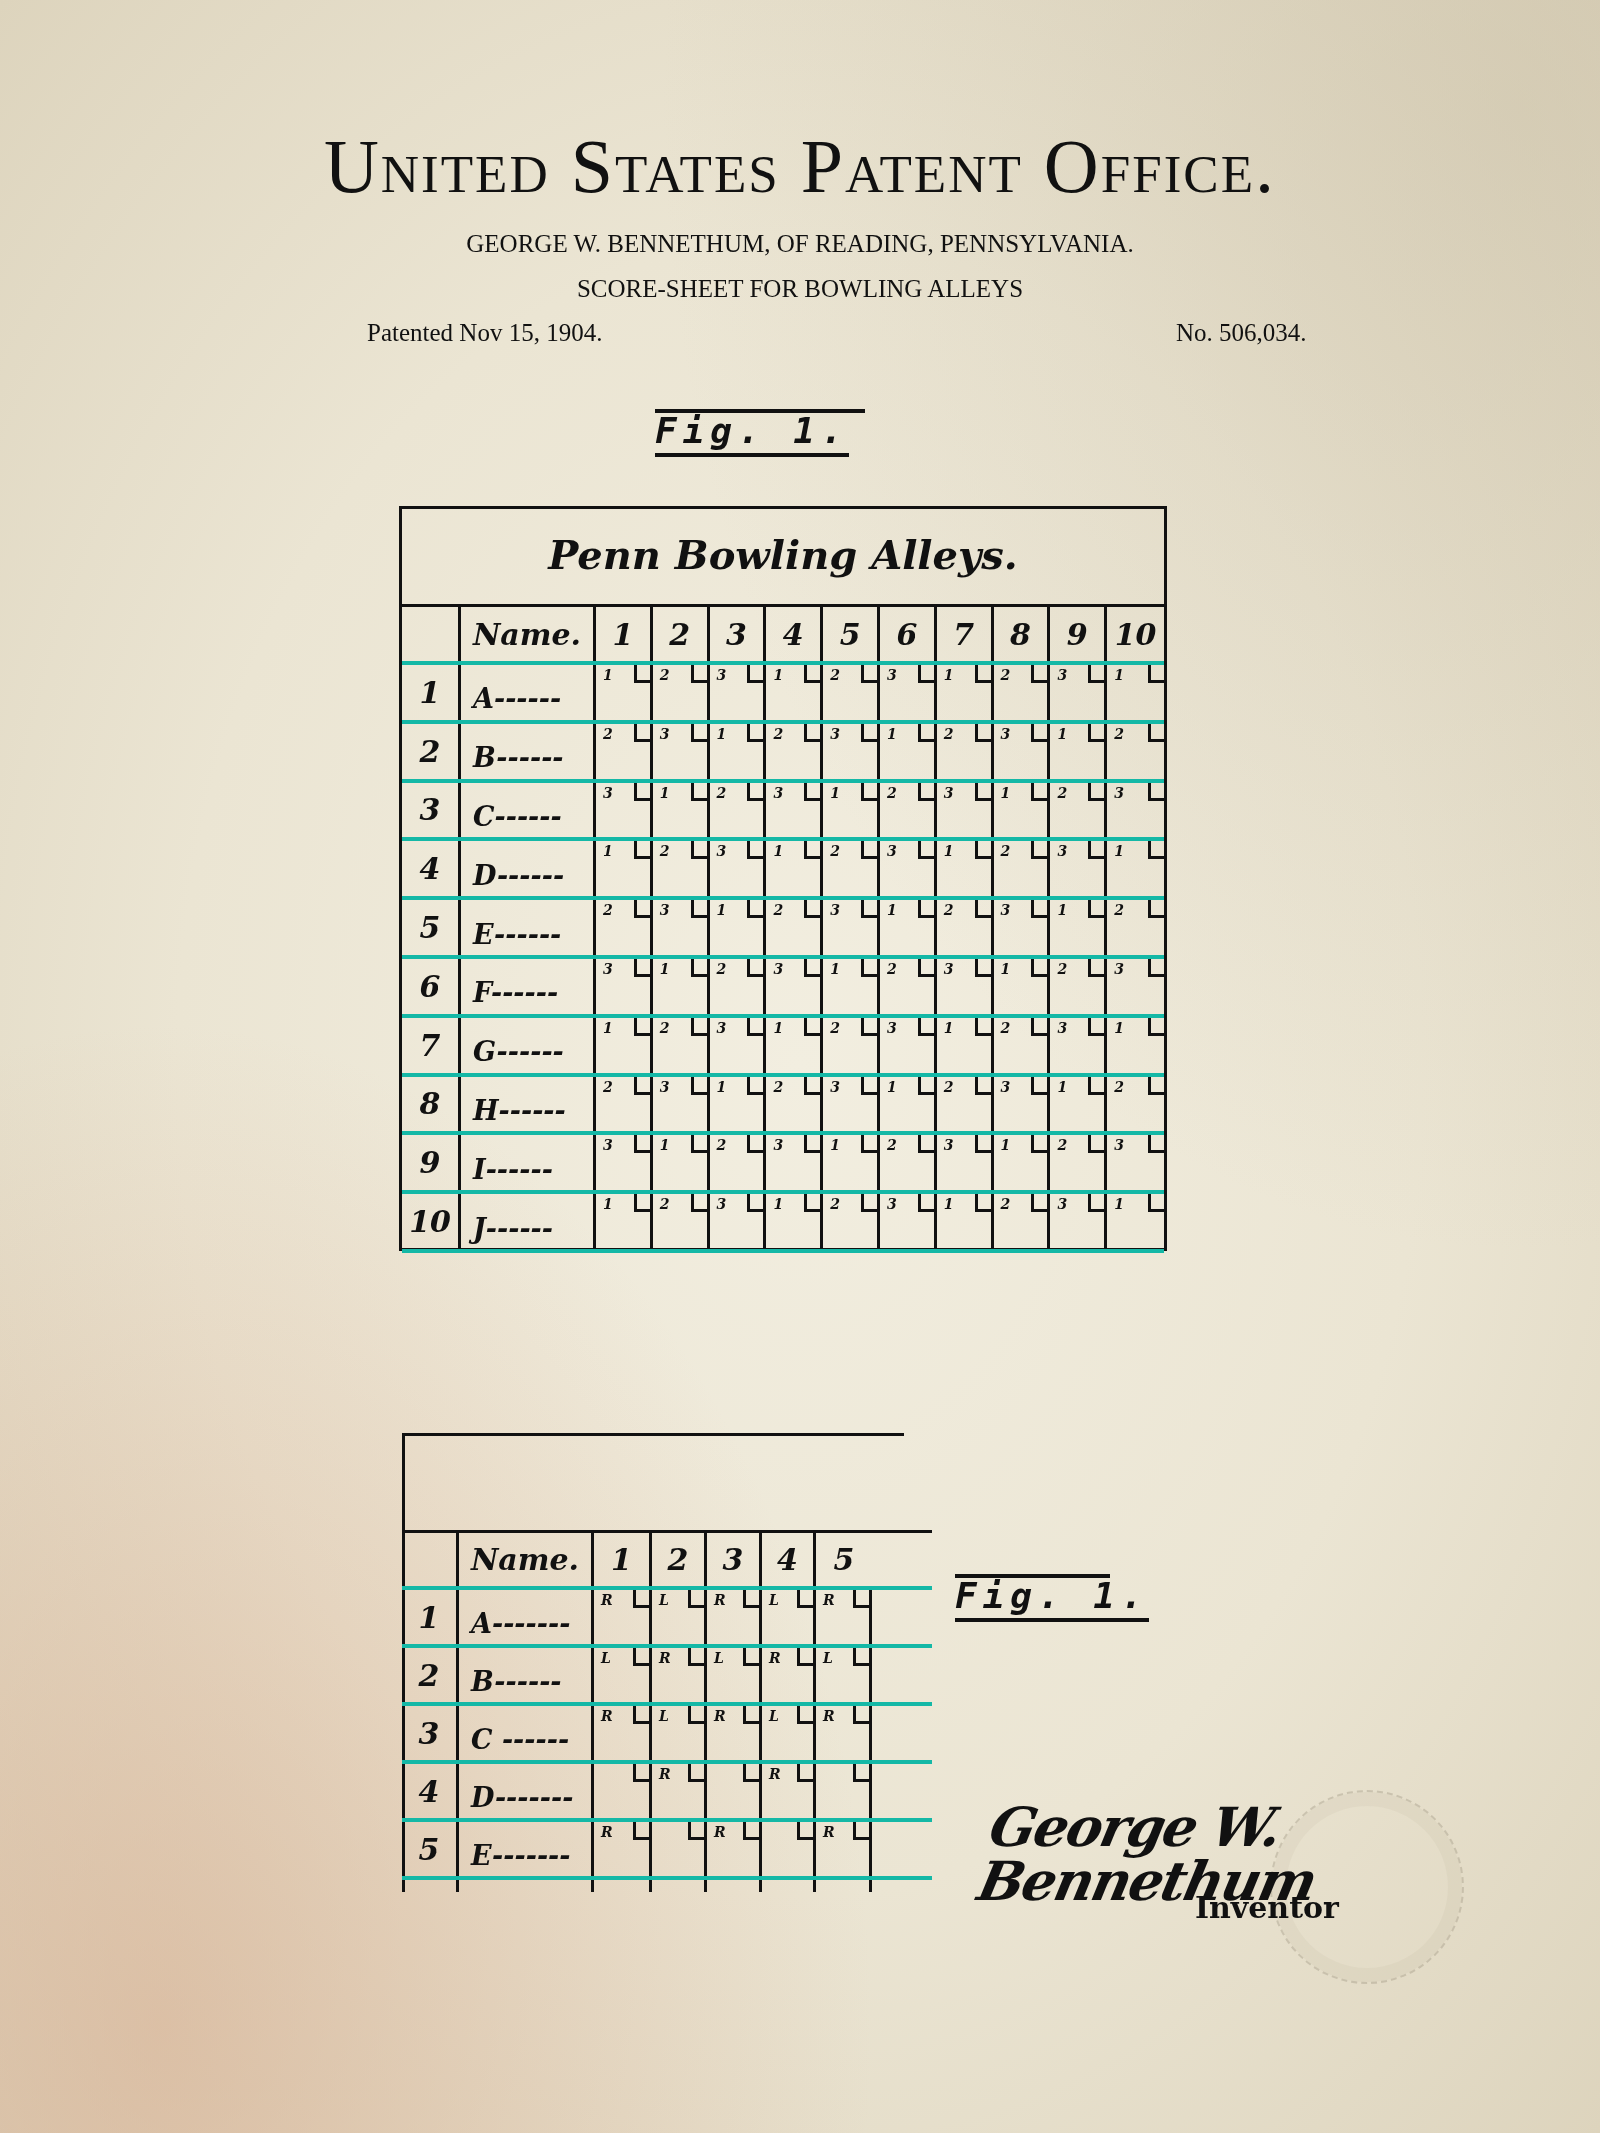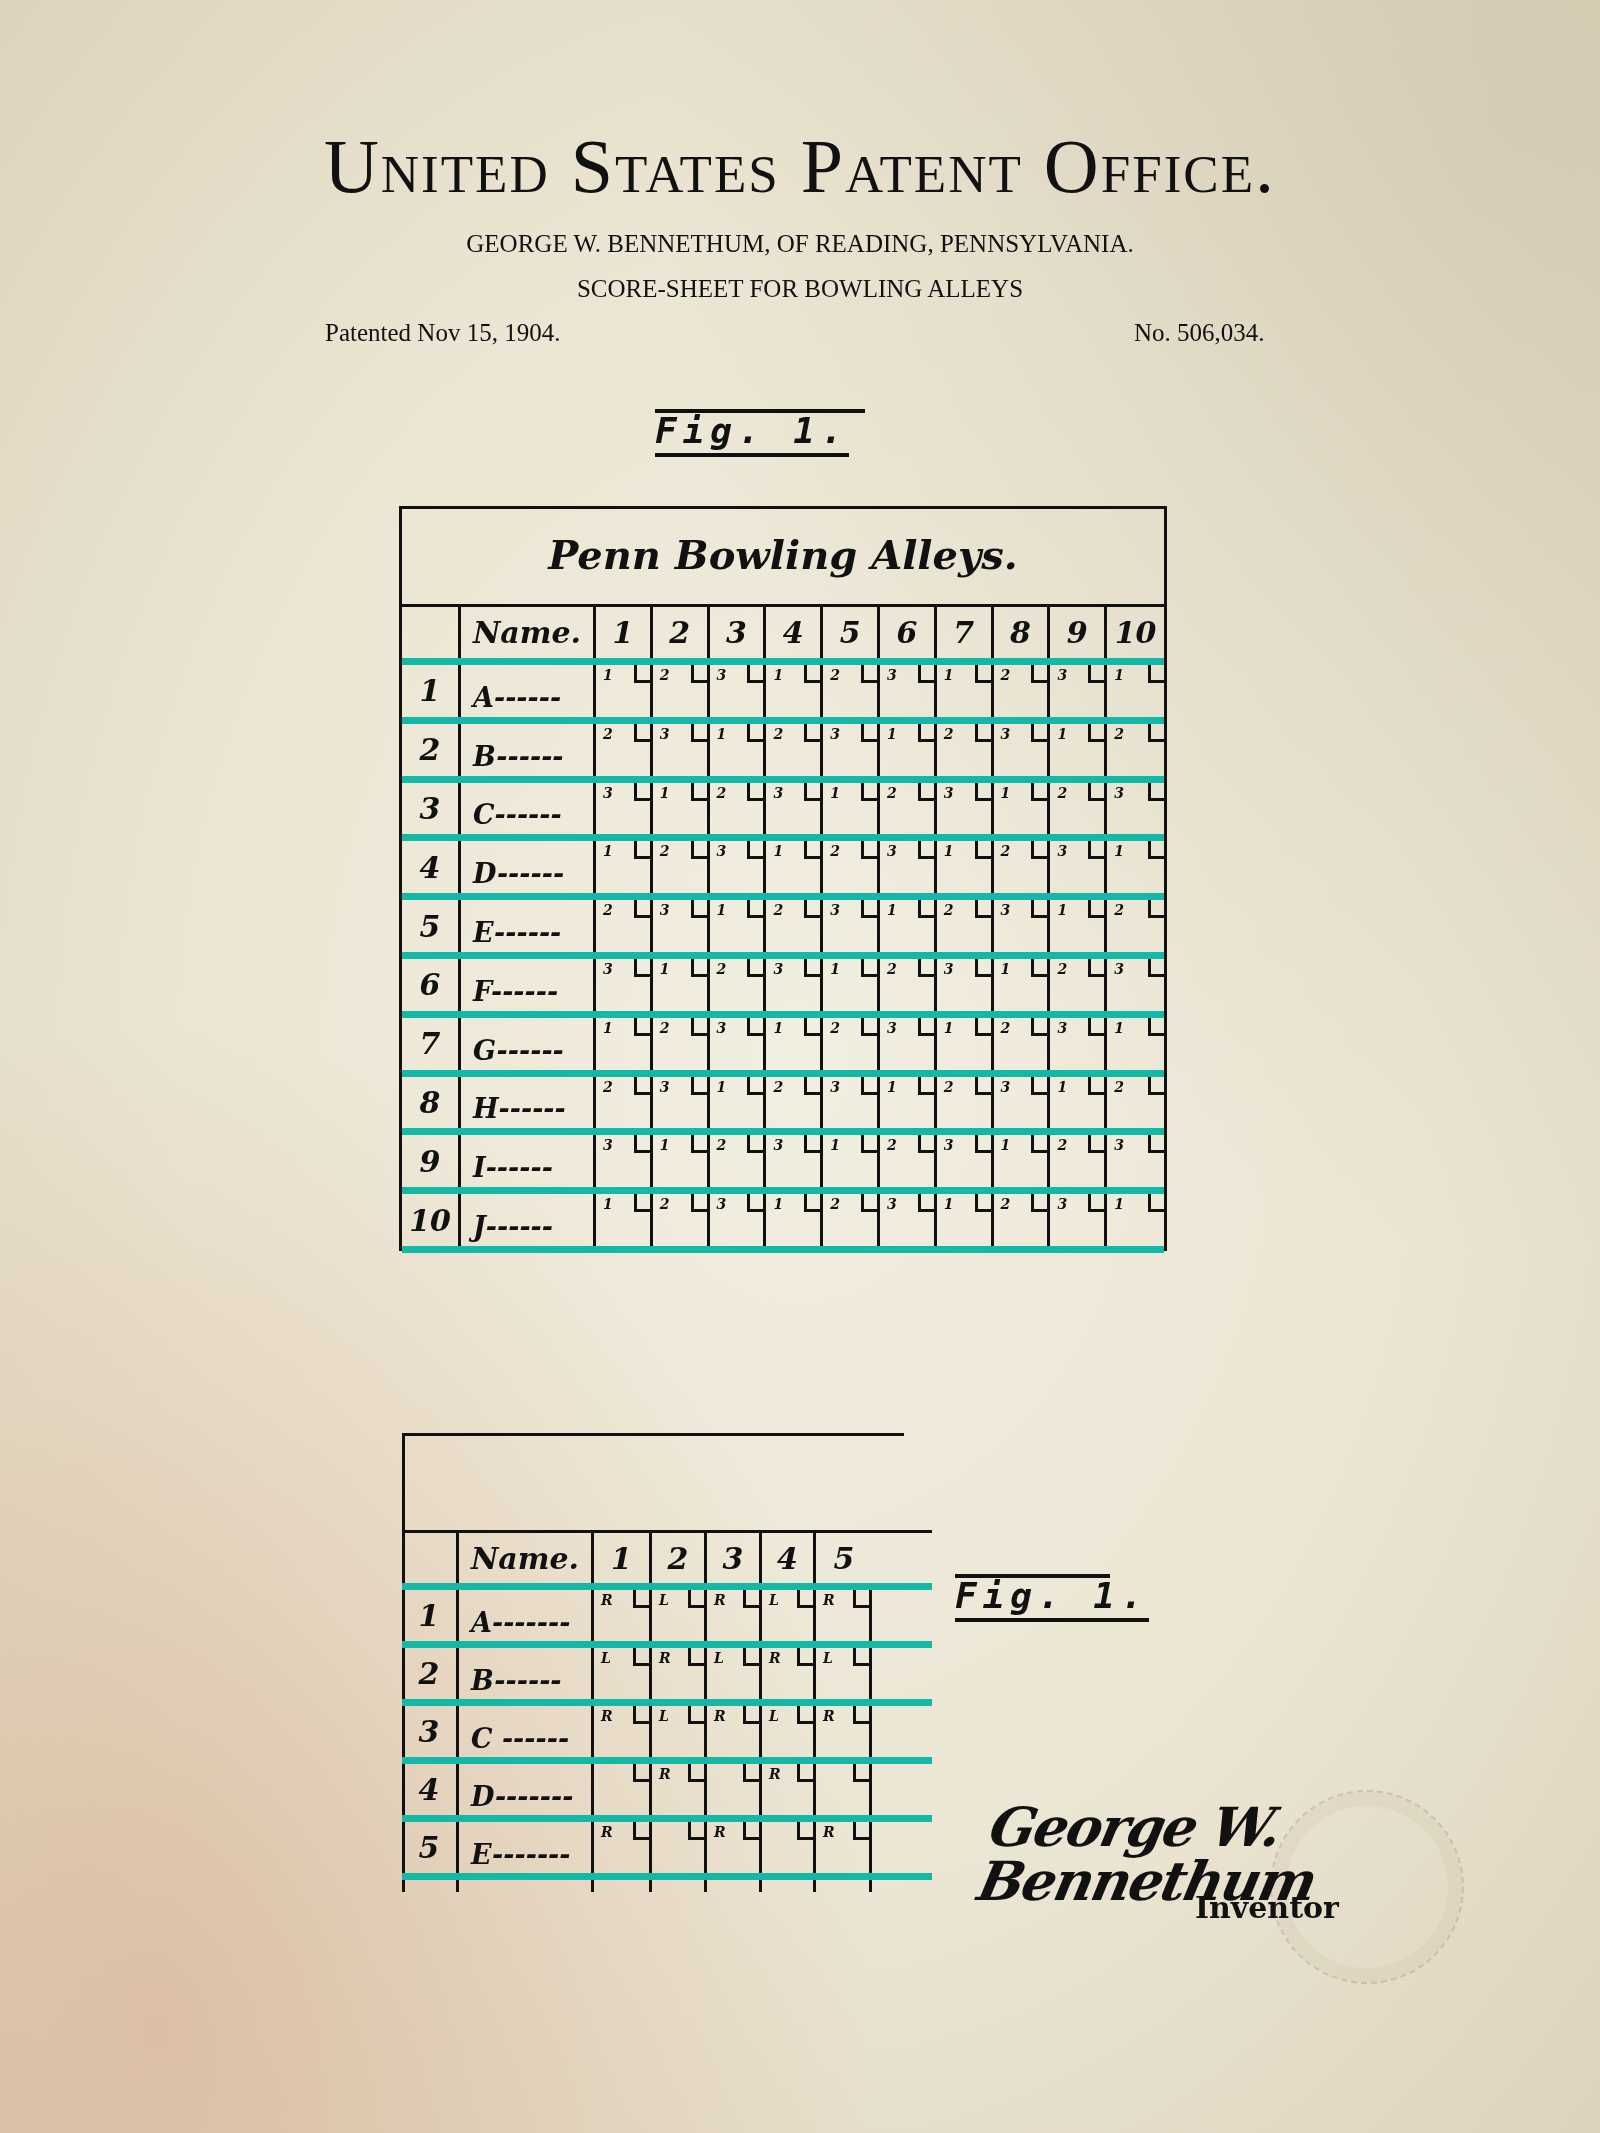--- a/index.html
+++ b/index.html
@@ -15,37 +15,37 @@
   .abs { position: absolute; }
   .title {
     left: 0; width: 1600px; top: 128px; text-align: center;
     font-size: 76px; letter-spacing: 2px; line-height: 1;
     font-variant: small-caps; font-family: "Liberation Serif", serif;
   }
   .sub {
     left: 0; width: 1600px; text-align: center; font-size: 25px; line-height: 1;
     font-family: "Liberation Serif", serif;
   }
-  .meta { font-size: 25px; line-height: 1; font-family: "Liberation Serif", serif; }
+  .meta { font-size: 25px; line-height: 1; font-family: "Liberation Serif", serif; margin-left: 42px; }
   .fig-label {
     font-family: "DejaVu Sans Mono", monospace; font-style: italic; font-weight: bold;
     font-size: 36px; letter-spacing: 6px; line-height: 1;
   }
   .fig-label .over { position: absolute; left: 0; top: -4px; height: 4px; background: #111; }
   .fig-label .under { border-bottom: 4px solid #111; padding-bottom: 2px; }
 
   
   .sheet { position: absolute; border: 3px solid #111; box-sizing: border-box; }
   .sheet .band { position: absolute; left: 0; right: 0; top: 0; border-bottom: 3px solid #111; box-sizing: border-box; }
   .band-title {
     position: absolute; left: 0; right: 0; text-align: center;
     font-family: "DejaVu Serif", serif; font-style: italic; font-weight: bold; font-size: 40px;
   }
   .grid { position: absolute; left: 0; right: 0; }
-  .row { position: absolute; left: 0; right: 0; border-bottom: 7px solid #14b8a6; box-sizing: border-box; }
+  .row { position: absolute; left: 0; right: 0; border-bottom: 4px solid #14b8a6; box-sizing: border-box; }
   .cell { position: absolute; top: 0; bottom: 0; border-right: 3px solid #111; box-sizing: border-box; }
   .cell:last-child { border-right: none; }
   .hd {
     font-family: "DejaVu Serif", serif; font-style: italic; font-weight: bold; font-size: 30px;
     display: flex; align-items: center; justify-content: center; height: 100%;
   }
   .idx {
     font-family: "DejaVu Serif", serif; font-style: italic; font-weight: bold; font-size: 30px;
     display: flex; align-items: center; justify-content: center; height: 100%;
   }

